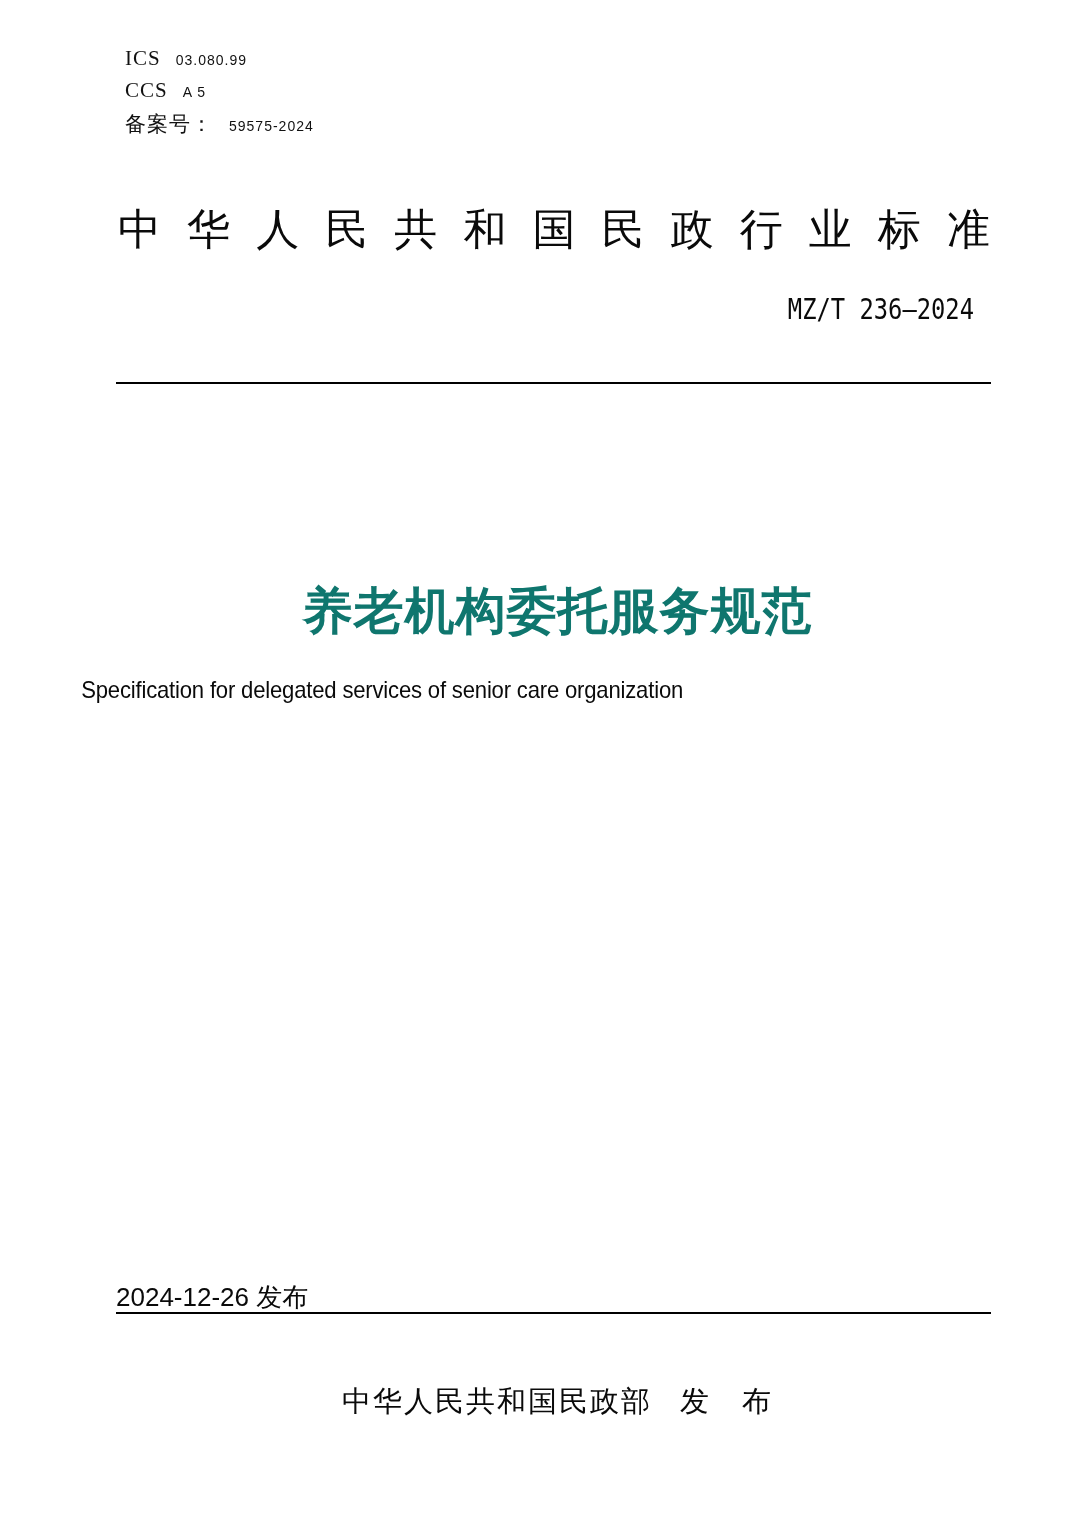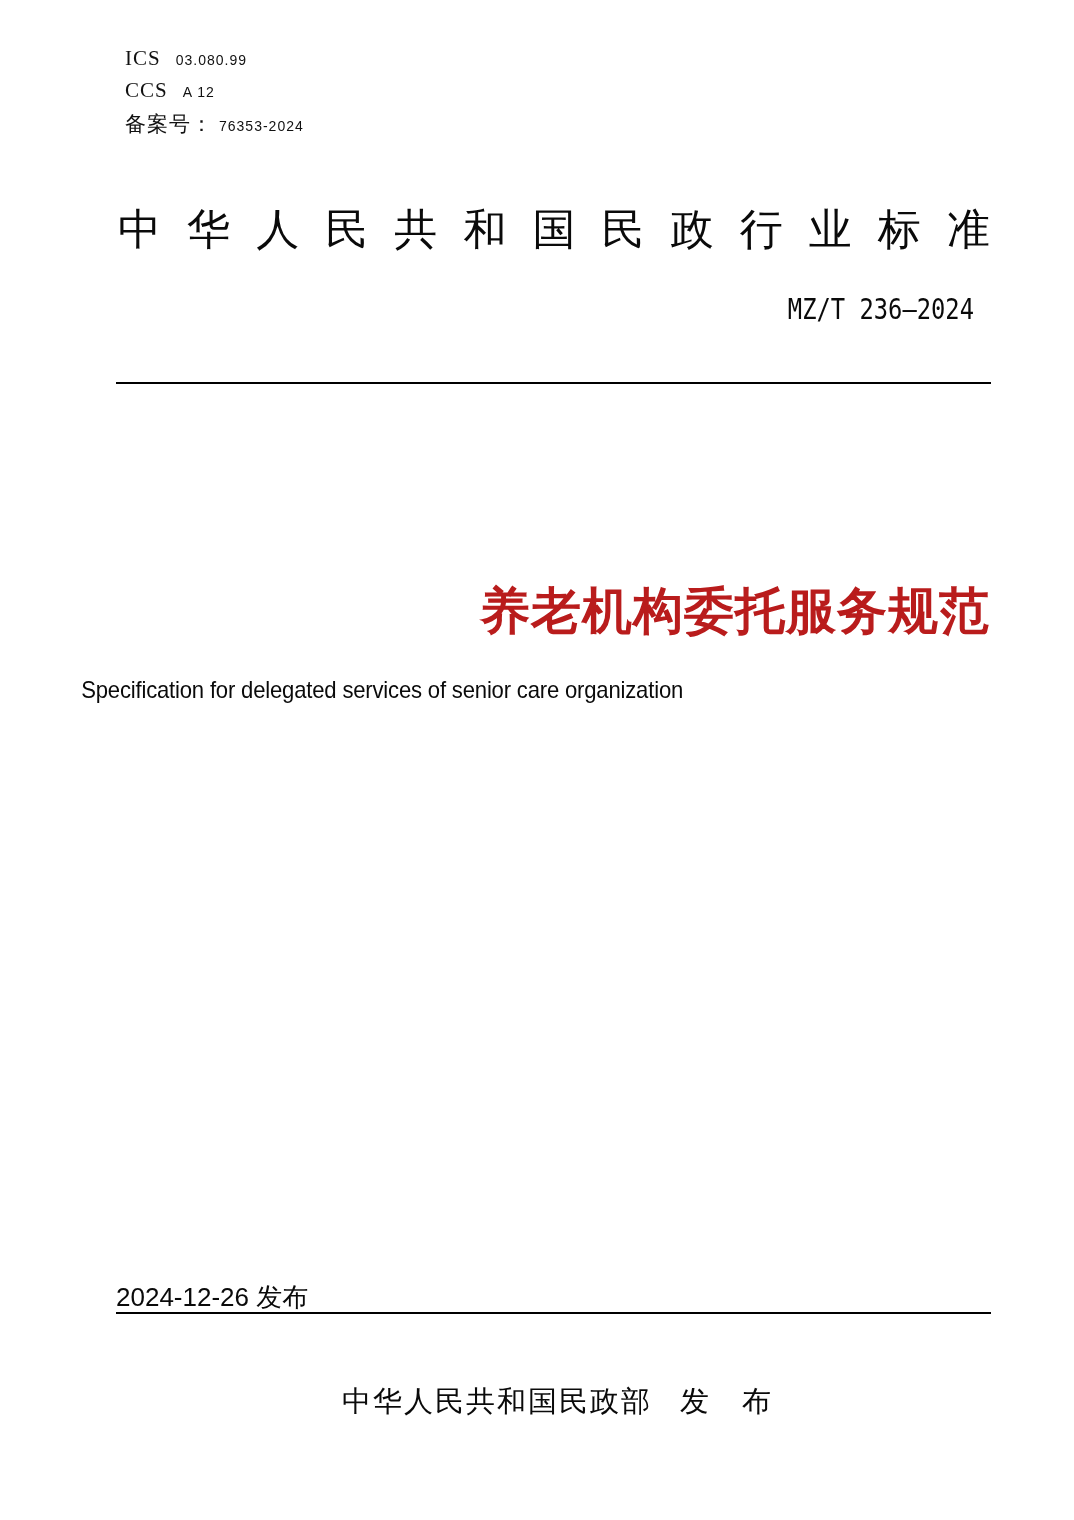--- a/index.html
+++ b/index.html
@@ -8,21 +8,21 @@
     width:1074px;height:1520px;
     background:#ffffff;
     overflow:hidden;
     font-family:"Liberation Sans", sans-serif;
     color:#111111;
   }
   
   .meta{position:absolute;left:125px;top:46px;text-align:right;}
   .meta-line{display:flex;align-items:baseline;margin-bottom:7px;}
   .meta-label{font-family:"Liberation Serif", serif;font-size:21px;letter-spacing:1px;margin-right:15px;}
-  .meta-label-cjk{font-size:21px;margin-right:6px;letter-spacing:1px;}
+  .meta-label-cjk{font-size:21px;margin-right:16px;letter-spacing:1px;}
   .meta-value{font-size:14px;letter-spacing:1px;}
   
   .mz-logo{
     position:absolute;left:746px;top:96px;
     font-size:88px;line-height:1;font-weight:600;
     letter-spacing:4px;color:#0a0a0a;
   }
   
   .std-class{
     position:absolute;left:118px;top:206px;width:872px;
@@ -36,22 +36,22 @@
     font-size:29px;letter-spacing:0px;
     transform:scaleX(0.82);transform-origin:100% 50%;
     color:#0a0a0a;white-space:nowrap;
   }
   .rule{position:absolute;left:116px;width:875px;height:2px;background:#000;}
   .rule-top{top:382px;}
   .rule-bottom{top:1312px;}
   
   .title-cn{
     position:absolute;left:125px;top:578px;width:865px;margin:0;
-    text-align:right;font-size:50px;font-weight:700;
-    letter-spacing:1px;color:#b91c1c;font-family:Liberation Serif, serif;
+    text-align:center;font-size:50px;font-weight:700;
+    letter-spacing:1px;color:#0f766e;font-family:Liberation Serif, serif;
   }
   .title-en{
     position:absolute;left:55px;top:676px;width:1005px;
     font-size:24px;color:#0a0a0a;
   }
   .title-en .squeeze{display:inline-block;transform:scaleX(0.92);transform-origin:50% 50%;white-space:nowrap;letter-spacing:-0.2px;}
   
   .date-row{
     position:absolute;left:116px;right:83px;top:1280px;
     display:flex;justify-content:space-between;
@@ -69,25 +69,25 @@
 
 <div class="page">
 
   <div class="meta">
     <div class="meta-line">
       <span class="meta-label">ICS</span>
       <span class="meta-value">03.080.99</span>
     </div>
     <div class="meta-line">
       <span class="meta-label">CCS</span>
-      <span class="meta-value">A 12</span>
+      <span class="meta-value">A 5</span>
     </div>
     <div class="meta-line">
       <span class="meta-label-cjk">备案号：</span>
-      <span class="meta-value">76353-2024</span>
+      <span class="meta-value">59575-2024</span>
     </div>
   </div>
 
 
   <div class="std-class">
       <span>中</span>
       <span>华</span>
       <span>人</span>
       <span>民</span>
       <span>共</span>

